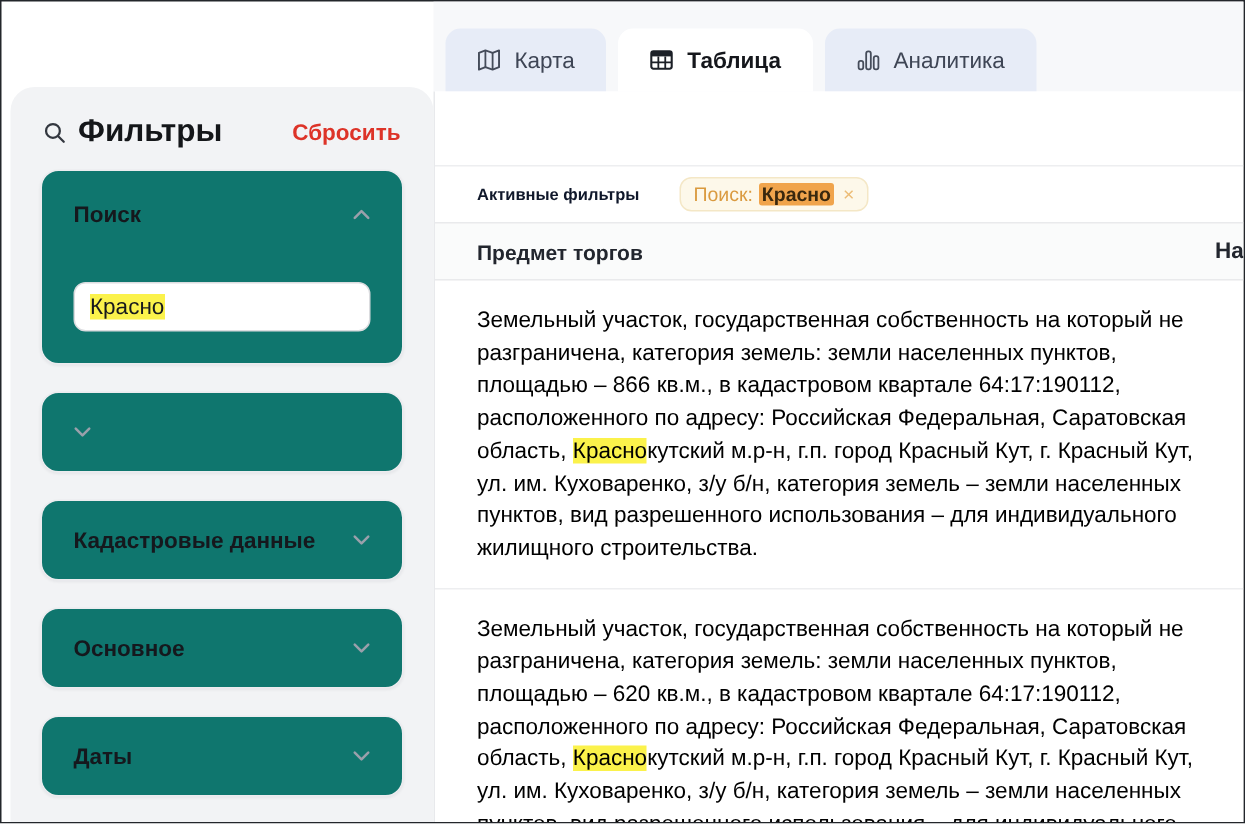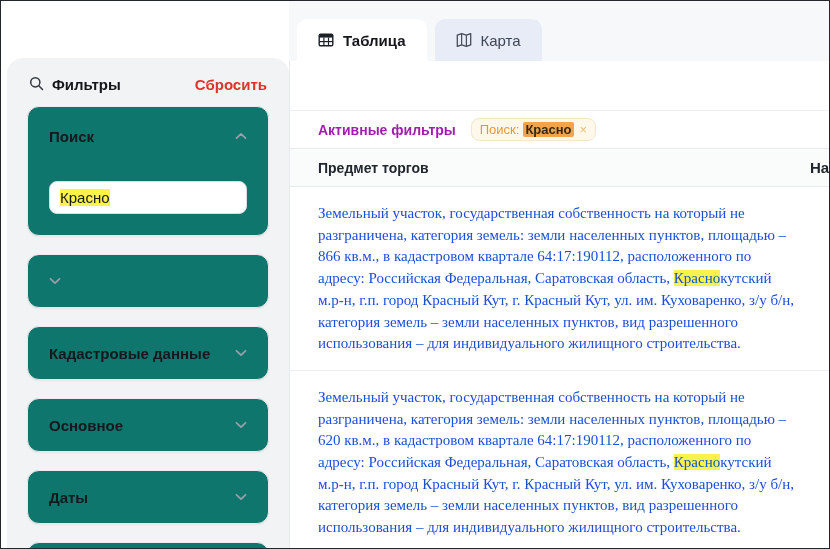--- a/index.html
+++ b/index.html
@@ -22,21 +22,21 @@
     white-space:nowrap;
   }
   .tab.active{background:#ffffff;color:#15171c;font-weight:700;}
   .tab .ticon{display:flex;margin-right:9px;}
   .panel-body{
     position:absolute;top:60px;left:0;right:0;bottom:0;background:#fff;
     border-left:1px solid #e8e9ec;box-sizing:border-box;overflow:hidden;
   }
   .toolbar-space{height:49px;border-bottom:1px solid #edeef0;}
   .filters-row{height:37px;display:flex;align-items:center;padding:0 28px;}
-  .filters-row .af-label{font-size:14px;font-weight:600;color:#a21caf;margin-right:15px;}
+  .filters-row .af-label{font-size:11px;font-weight:600;color:#0f172a;margin-right:27px;}
   .chip{
     display:inline-flex;align-items:flex-start;background:#fdf8ea;
     border:1px solid #f4e7c6;border-radius:8px;padding:3px 8px;font-size:13px;
   }
   .chip .chip-field{color:var(--chip-text,#da9a3f);margin-right:4px;}
   .chip .chip-value{
     background:var(--chip-orange,#f0a44c);color:#39280e;font-weight:700;
     padding:0 2px;border-radius:2px;
   }
   .chip .chip-x{color:#ecbc76;margin-left:6px;font-size:13px;cursor:pointer;}
@@ -46,30 +46,30 @@
   }
   .thead .col1{font-size:14px;font-weight:700;color:#22262e;}
   .thead .col2{
     position:absolute;left:520px;top:0;height:100%;display:flex;align-items:center;
     font-size:15px;font-weight:700;color:#22262e;white-space:nowrap;
   }
   .trow{
     padding:16px 28px 15px;border-bottom:1px solid #edeef0;
   }
   .trow .cell-text{
-    width:478px;font-size:15px;line-height:21.7px;color:#1d4ed8;font-family:Liberation Serif, serif;
+    width:478px;font-size:15px;line-height:21.7px;color:#000000;
   }
   mark{background:var(--highlight-yellow,#fbf24b);color:inherit;padding:0;}
   
   .sidebar{
     position:absolute;left:6px;top:57px;width:282px;bottom:0;
     background:#f2f3f5;border-radius:16px 16px 0 0;box-sizing:border-box;
   }
   .sidebar-head{display:flex;align-items:center;padding:18px 22px 13px;}
-  .sidebar-title{display:flex;align-items:flex-start;font-size:15px;font-weight:700;color:#141619;}
+  .sidebar-title{display:flex;align-items:center;font-size:21px;font-weight:700;color:#141619;}
   .sidebar-title .sicon{display:flex;margin-right:8px;}
   .reset-link{margin-left:auto;font-size:15px;font-weight:600;color:var(--accent-red,#dd3328);cursor:pointer;}
   .cards{padding:0 20px;}
   .card{
     background:#0f766e;border:1px solid #ececef;border-radius:12px;
     box-shadow:0 1px 2px rgba(20,25,35,.06);margin-bottom:18px;overflow:hidden;
   }
   .card-head{
     display:flex;align-items:center;justify-content:space-between;
     padding:0 21px;height:52px;cursor:pointer;
@@ -84,41 +84,51 @@
   }
   .card.partial{height:40px;margin-bottom:0;}
 </style>
 </head>
 <body>
 
 <div class="app">
 
   <div class="main-panel">
     <div class="tabstrip">
+      <div class="tab">
+        <span class="ticon">
+          <svg width="16" height="16" viewBox="0 0 16 16" fill="none">
+            <path d="M1.3 3.2 L5.6 1.6 L10.4 3.2 L14.7 1.6 V12.8 L10.4 14.4 L5.6 12.8 L1.3 14.4 Z" stroke="#454c5a" stroke-width="1.3" stroke-linejoin="round"></path>
+            <line x1="5.6" y1="1.9" x2="5.6" y2="12.6" stroke="#454c5a" stroke-width="1.2"></line>
+            <line x1="10.4" y1="3.4" x2="10.4" y2="14.1" stroke="#454c5a" stroke-width="1.2"></line>
+          </svg>
+        </span>
+        <span>Карта</span>
+      </div>
       <div class="tab active">
         <span class="ticon">
           <svg width="16" height="16" viewBox="0 0 16 16" fill="none">
             <rect x="1.2" y="2.2" width="13.6" height="11.6" rx="1.4" stroke="#1c2027" stroke-width="1.4"></rect>
             <rect x="1.2" y="2.2" width="13.6" height="3.4" fill="#1c2027"></rect>
             <line x1="1.2" y1="9.6" x2="14.8" y2="9.6" stroke="#1c2027" stroke-width="1.2"></line>
             <line x1="5.9" y1="5.6" x2="5.9" y2="13.8" stroke="#1c2027" stroke-width="1.2"></line>
             <line x1="10.5" y1="5.6" x2="10.5" y2="13.8" stroke="#1c2027" stroke-width="1.2"></line>
           </svg>
         </span>
         <span>Таблица</span>
       </div>
       <div class="tab">
         <span class="ticon">
           <svg width="16" height="16" viewBox="0 0 16 16" fill="none">
-            <path d="M1.3 3.2 L5.6 1.6 L10.4 3.2 L14.7 1.6 V12.8 L10.4 14.4 L5.6 12.8 L1.3 14.4 Z" stroke="#454c5a" stroke-width="1.3" stroke-linejoin="round"></path>
-            <line x1="5.6" y1="1.9" x2="5.6" y2="12.6" stroke="#454c5a" stroke-width="1.2"></line>
-            <line x1="10.4" y1="3.4" x2="10.4" y2="14.1" stroke="#454c5a" stroke-width="1.2"></line>
-          </svg>
-        </span>
-        <span>Карта</span>
+            <rect x="1.4" y="8.6" width="3.1" height="5.6" rx="1.4" stroke="#454c5a" stroke-width="1.2"></rect>
+            <rect x="6.45" y="2.2" width="3.1" height="12" rx="1.4" stroke="#454c5a" stroke-width="1.2"></rect>
+            <rect x="11.5" y="5.4" width="3.1" height="8.8" rx="1.4" stroke="#454c5a" stroke-width="1.2"></rect>
+          </svg>
+        </span>
+        <span>Аналитика</span>
       </div>
     </div>
 
     <div class="panel-body">
       <div class="toolbar-space"></div>
 
       <div class="filters-row">
         <span class="af-label">Активные фильтры</span>
         <span class="chip">
           <span class="chip-field">Поиск:</span>

